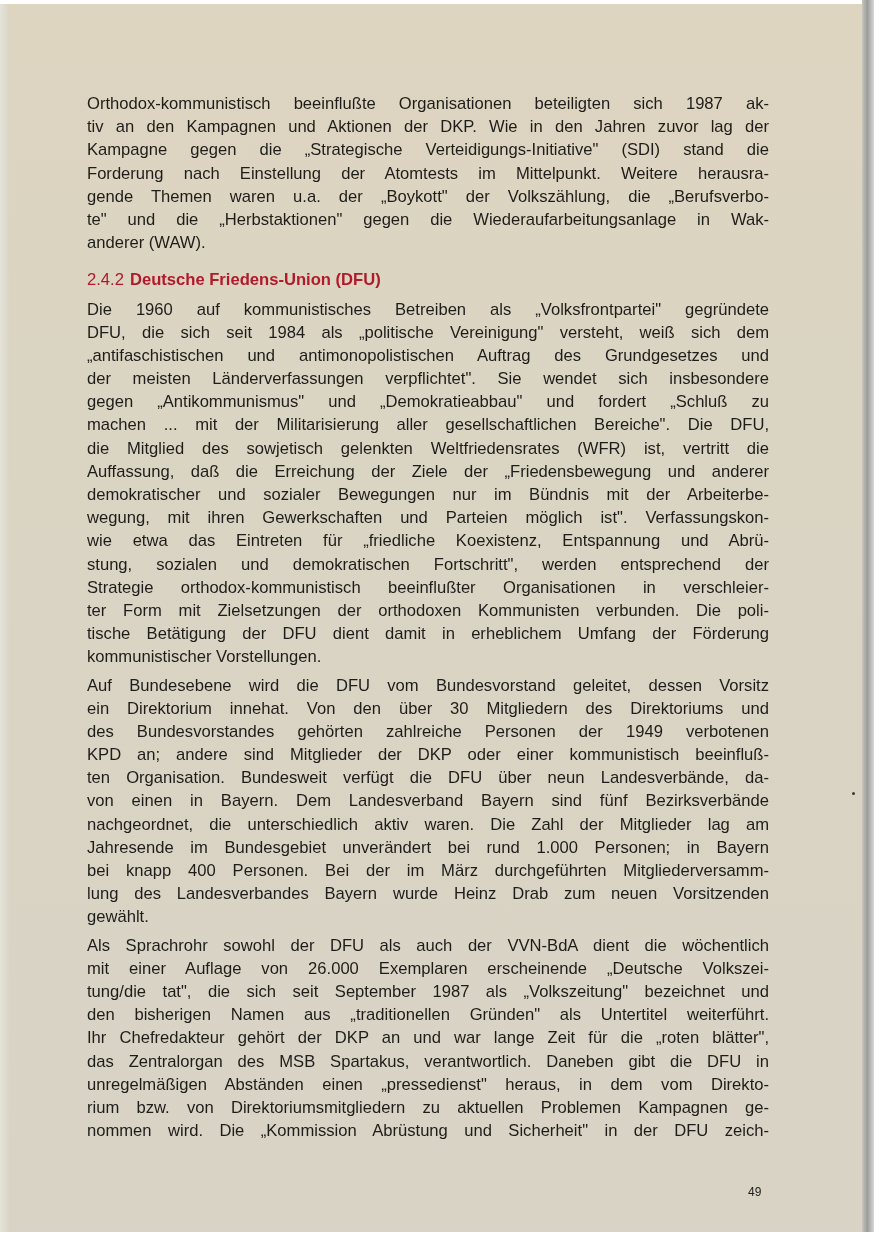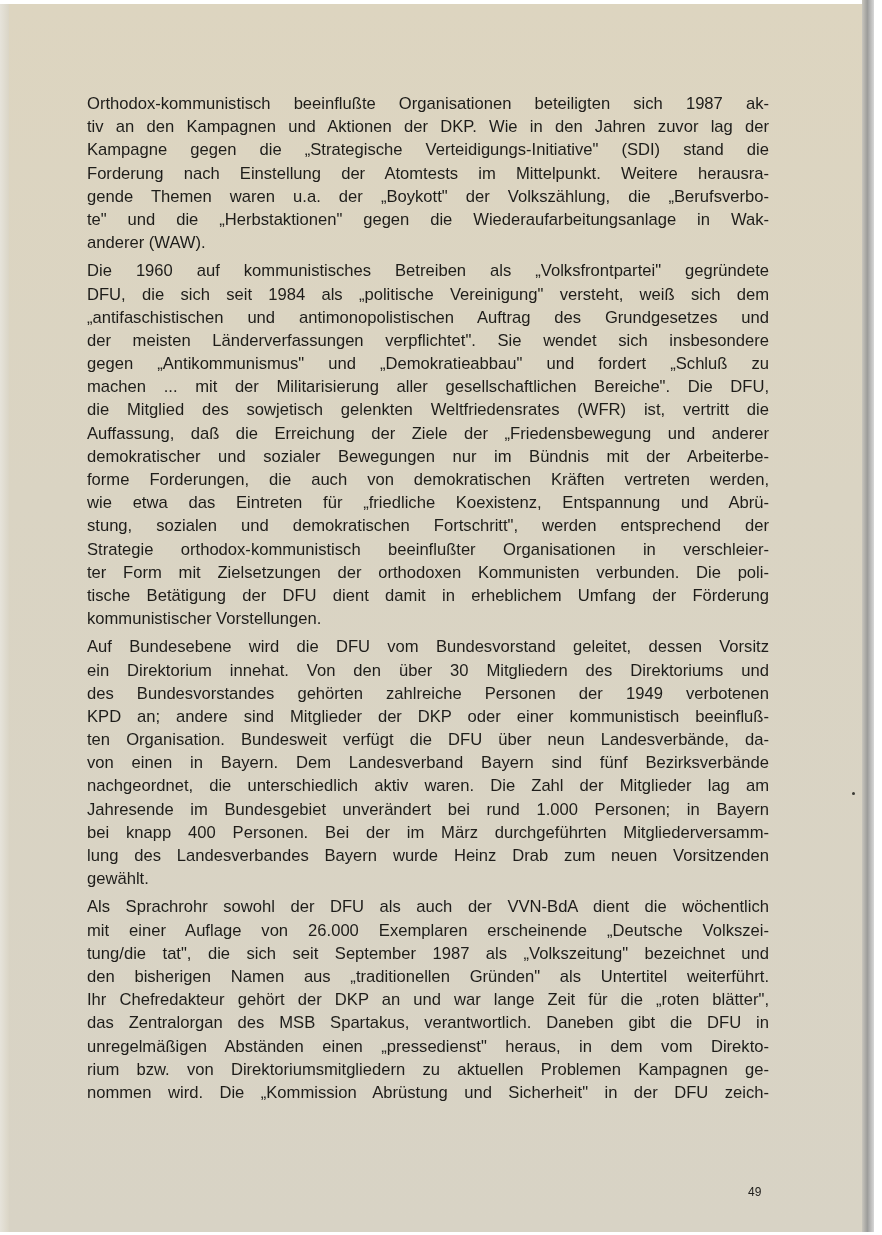--- a/index.html
+++ b/index.html
@@ -102,32 +102,35 @@
     <p>
       <span class="line">Orthodox-kommunistisch beeinflußte Organisationen beteiligten sich 1987 ak-</span>
       <span class="line">tiv an den Kampagnen und Aktionen der DKP. Wie in den Jahren zuvor lag der</span>
       <span class="line">Kampagne gegen die „Strategische Verteidigungs-Initiative" (SDI) stand die</span>
       <span class="line">Forderung nach Einstellung der Atomtests im Mittelpunkt. Weitere herausra-</span>
       <span class="line">gende Themen waren u.a. der „Boykott" der Volkszählung, die „Berufsverbo-</span>
       <span class="line">te" und die „Herbstaktionen" gegen die Wiederaufarbeitungsanlage in Wak-</span>
       <span class="line last">anderer (WAW).</span>
     </p>
 
+    <h2 class="section-heading">
+      <span class="section-number">2.4.2</span><span class="section-title">Deutsche Friedens-Union (DFU)</span>
+    </h2>
 
     <p>
       <span class="line">Die 1960 auf kommunistisches Betreiben als „Volksfrontpartei" gegründete</span>
       <span class="line">DFU, die sich seit 1984 als „politische Vereinigung" versteht, weiß sich dem</span>
       <span class="line">„antifaschistischen und antimonopolistischen Auftrag des Grundgesetzes und</span>
       <span class="line">der meisten Länderverfassungen verpflichtet". Sie wendet sich insbesondere</span>
       <span class="line">gegen „Antikommunismus" und „Demokratieabbau" und fordert „Schluß zu</span>
       <span class="line">machen ... mit der Militarisierung aller gesellschaftlichen Bereiche". Die DFU,</span>
       <span class="line">die Mitglied des sowjetisch gelenkten Weltfriedensrates (WFR) ist, vertritt die</span>
       <span class="line">Auffassung, daß die Erreichung der Ziele der „Friedensbewegung und anderer</span>
       <span class="line">demokratischer und sozialer Bewegungen nur im Bündnis mit der Arbeiterbe-</span>
-      <span class="line">forme Forderungen, die auch von demokratischen Kräften vertreten werden,</span>
+      <span class="line">wegung, mit ihren Gewerkschaften und Parteien möglich ist". Verfassungskon-</span>
       <span class="line">wie etwa das Eintreten für „friedliche Koexistenz, Entspannung und Abrü-</span>
       <span class="line">stung, sozialen und demokratischen Fortschritt", werden entsprechend der</span>
       <span class="line">Strategie orthodox-kommunistisch beeinflußter Organisationen in verschleier-</span>
       <span class="line">ter Form mit Zielsetzungen der orthodoxen Kommunisten verbunden. Die poli-</span>
       <span class="line">tische Betätigung der DFU dient damit in erheblichem Umfang der Förderung</span>
       <span class="line last">kommunistischer Vorstellungen.</span>
     </p>
 
     <p>
       <span class="line">Auf Bundesebene wird die DFU vom Bundesvorstand geleitet, dessen Vorsitz</span>

